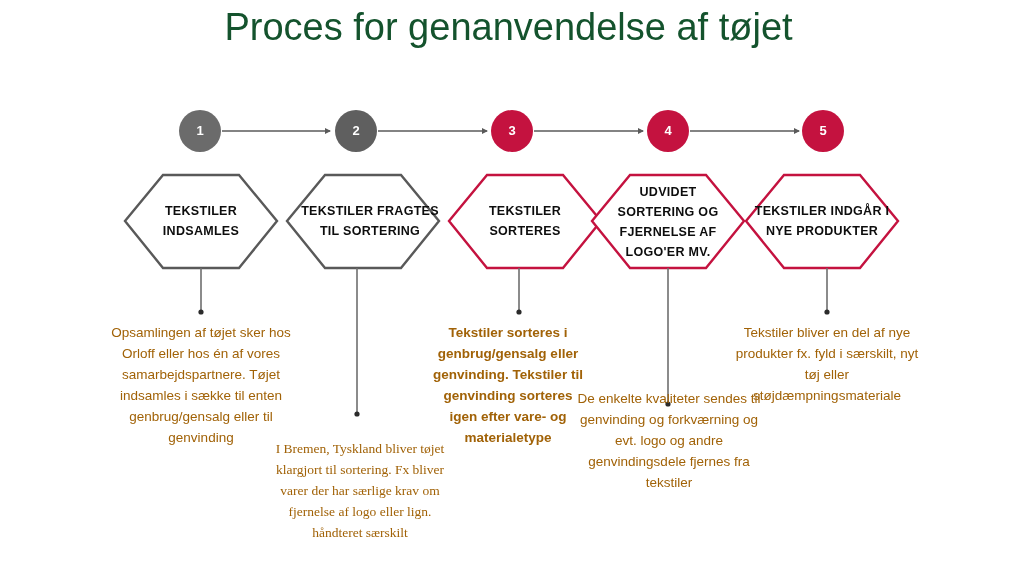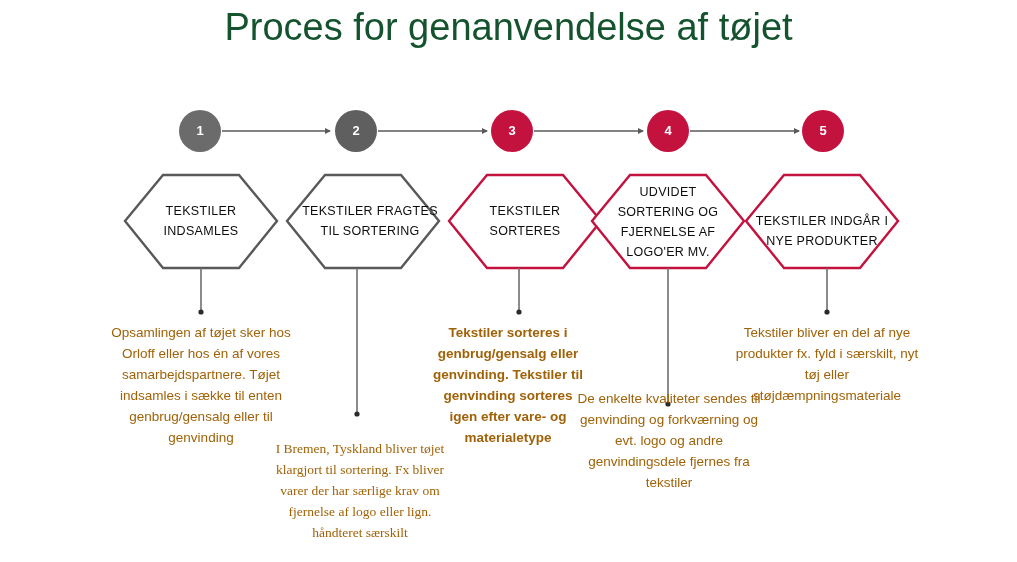--- a/index.html
+++ b/index.html
@@ -52,21 +52,21 @@
     line-height: 14px;
     pointer-events: none;
   }
 
   
   .hex-label {
     position: absolute;
     text-align: center;
     font-family: "Liberation Sans", sans-serif;
     font-size: 12.5px;
-    font-weight: 400;
+    font-weight: 700;
     letter-spacing: 0.3px;
     color: #0d0d0d;
     line-height: 20px;
     white-space: pre-line;
   }
 
   
   .desc-text {
     position: absolute;
     text-align: center;
@@ -134,20 +134,20 @@
 <div class="hex-label" style="left:125px; top:201px; width:152px;">TEKSTILER
 INDSAMLES</div>
 <div class="hex-label" style="left:287px; top:201px; width:152px;margin-left:7px;">TEKSTILER FRAGTES
 TIL SORTERING</div>
 <div class="hex-label" style="left:449px; top:201px; width:152px;">TEKSTILER
 SORTERES</div>
 <div class="hex-label" style="left:592px; top:182px; width:152px;">UDVIDET
 SORTERING OG
 FJERNELSE AF
 LOGO'ER MV.</div>
-<div class="hex-label" style="left:744px; top:211px; width:156px;">TEKSTILER INDGÅR I
+<div class="hex-label" style="left:744px; top:201px; width:156px;">TEKSTILER INDGÅR I
 NYE PRODUKTER</div>
 
 <div class="desc-text" style="left:104px; top:322px; width:194px;">Opsamlingen af tøjet sker hos Orloff eller hos én af vores samarbejdspartnere. Tøjet indsamles i sække til enten genbrug/gensalg eller til genvinding</div>
 <div class="desc-text" style="left:262px; top:438px; width:196px;font-family:Liberation Serif, serif;">I Bremen, Tyskland bliver tøjet klargjort til sortering. Fx bliver varer der har særlige krav om fjernelse af logo eller lign. håndteret særskilt</div>
 <div class="desc-text" style="left:428px; top:322px; width:160px;font-weight:bold;">Tekstiler sorteres i genbrug/gensalg eller genvinding. Tekstiler til genvinding sorteres igen efter vare- og materialetype</div>
 <div class="desc-text" style="left:573px; top:388px; width:192px;">De enkelte kvaliteter sendes til genvinding og forkværning og evt. logo og andre genvindingsdele fjernes fra tekstiler</div>
 <div class="desc-text" style="left:735px; top:322px; width:184px;">Tekstiler bliver en del af nye produkter fx. fyld i særskilt, nyt tøj eller støjdæmpningsmateriale</div>
 
 </body></html>

